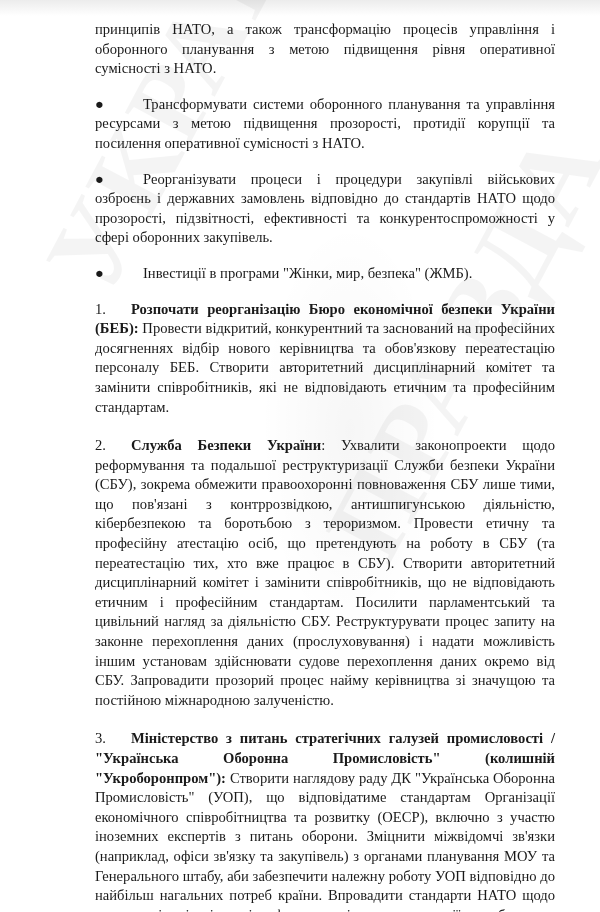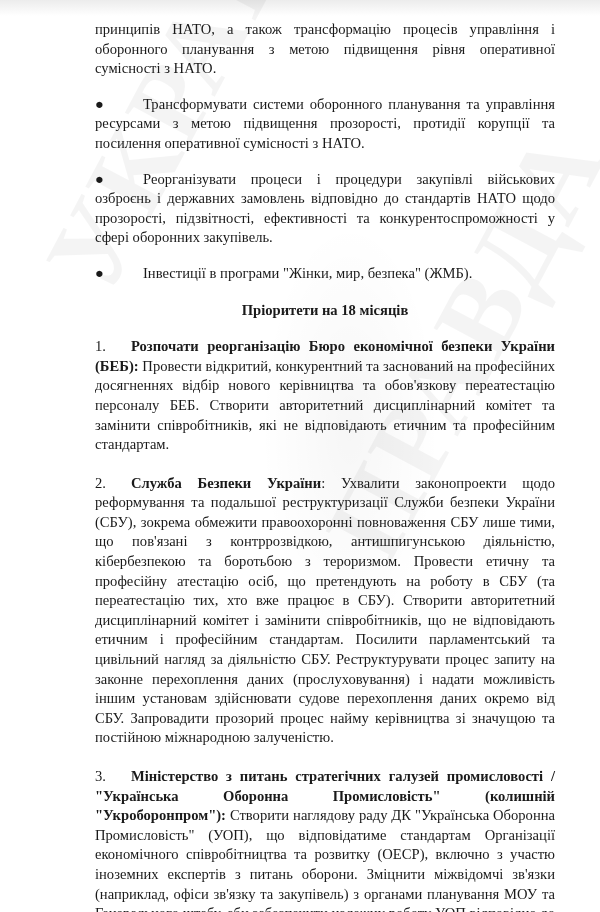--- a/index.html
+++ b/index.html
@@ -57,21 +57,20 @@
       <span class="bullet-dot">●</span><span>Трансформувати системи оборонного планування та управління ресурсами з метою підвищення прозорості, протидії корупції та посилення оперативної сумісності з НАТО.</span>
     </p>
     <p class="bullet">
       <span class="bullet-dot">●</span><span>Реорганізувати процеси і процедури закупівлі військових озброєнь і державних замовлень відповідно до стандартів НАТО щодо прозорості, підзвітності, ефективності та конкурентоспроможності у сфері оборонних закупівель.</span>
     </p>
     <p class="bullet">
       <span class="bullet-dot">●</span><span>Інвестиції в програми "Жінки, мир, безпека" (ЖМБ).</span>
     </p>
   </div>
 
-  <p class="heading">Пріоритети на 18 місяців</p>
 
   <p class="section">
     <span class="num">1.</span><span class="lead">Розпочати реорганізацію Бюро економічної безпеки України (БЕБ):</span><span> Провести відкритий, конкурентний та заснований на професійних досягненнях відбір нового керівництва та обов'язкову переатестацію персоналу БЕБ.  Створити авторитетний дисциплінарний комітет та замінити співробітників, які не відповідають етичним та професійним стандартам.</span>
   </p>
 
   <p class="section">
     <span class="num">2.</span><span class="lead">Служба Безпеки України</span><span>: Ухвалити законопроекти щодо реформування та подальшої реструктуризації Служби безпеки України (СБУ), зокрема обмежити правоохоронні повноваження СБУ лише тими, що пов'язані з контррозвідкою, антишпигунською діяльністю, кібербезпекою та боротьбою з тероризмом.  Провести етичну та професійну атестацію осіб, що претендують на роботу в СБУ (та переатестацію тих, хто вже працює в СБУ).  Створити авторитетний дисциплінарний комітет і замінити співробітників, що не відповідають етичним і професійним стандартам.  Посилити парламентський та цивільний нагляд за діяльністю СБУ.  Реструктурувати процес запиту на законне перехоплення даних (прослуховування) і надати можливість іншим установам здійснювати судове перехоплення даних окремо від СБУ.  Запровадити прозорий процес найму керівництва зі значущою та постійною міжнародною залученістю.</span>
   </p>
 
   <p class="section">

